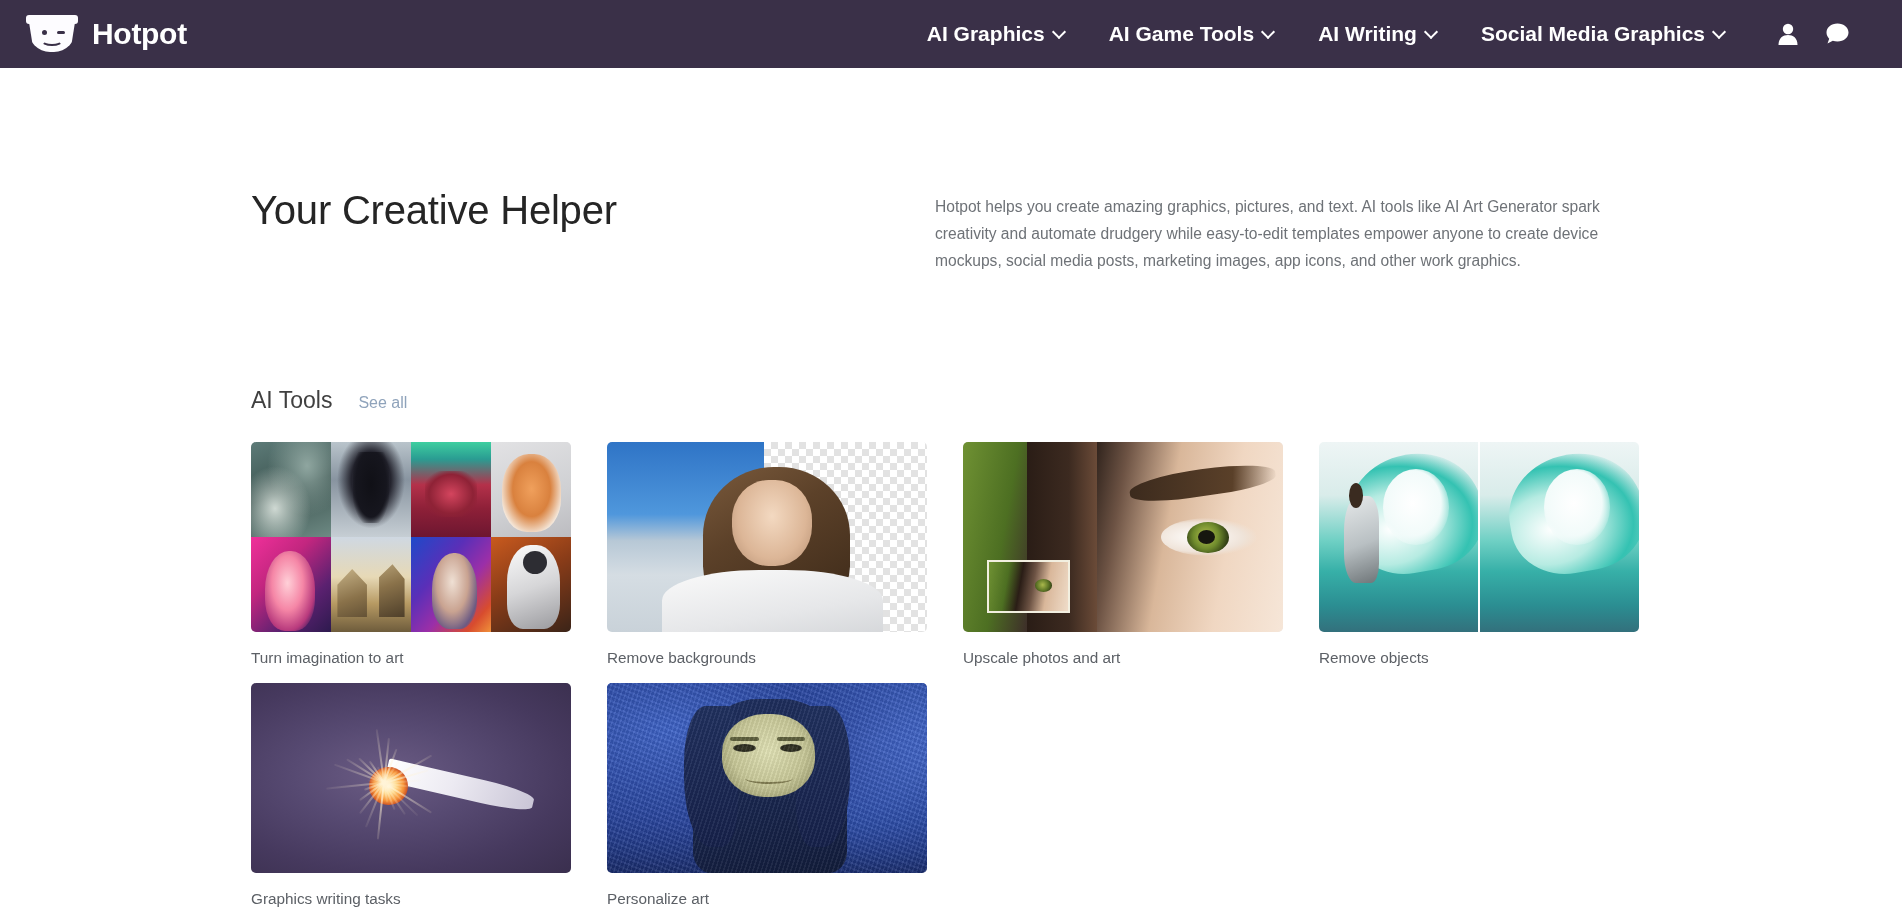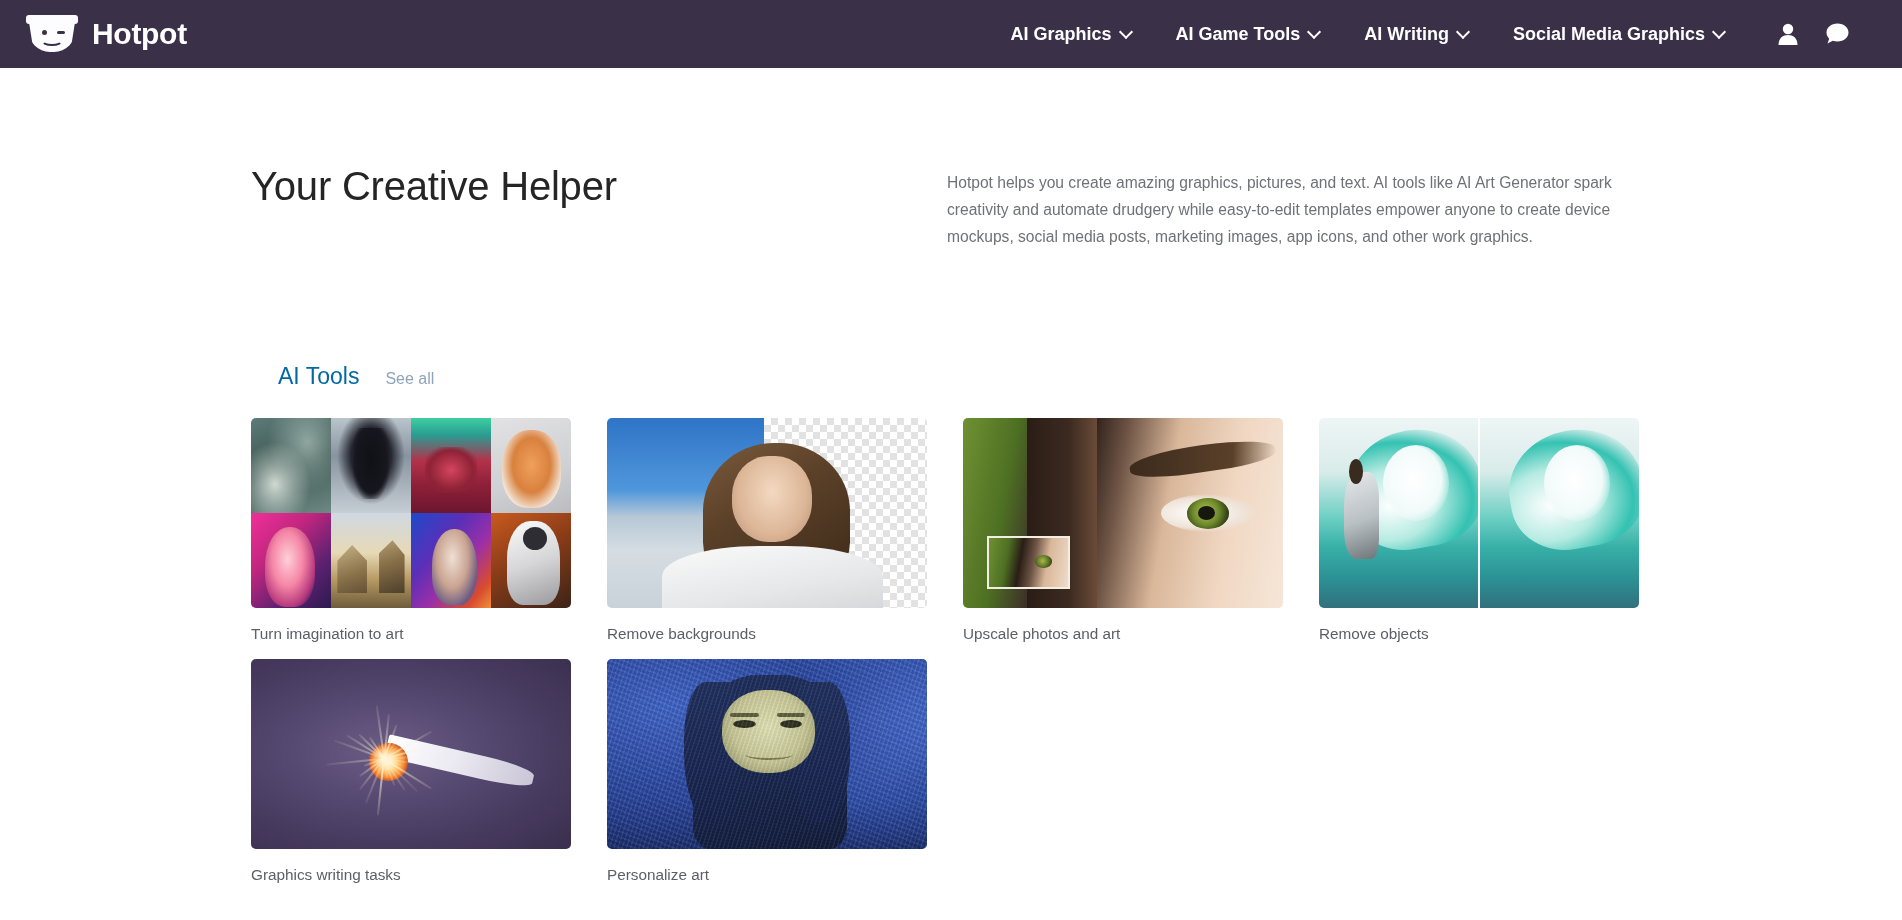--- a/index.html
+++ b/index.html
@@ -53,21 +53,21 @@
     color: #ffffff;
     font-size: 30px;
     font-weight: bold;
     letter-spacing: -0.3px;
   }
 
   .nav { margin-left: auto; display: flex; align-items: center; gap: 0px; }
   .nav-item {
     display: flex; align-items: center; gap: 9px;
     color: #ffffff;
-    font-size: 18px;
+    font-size: 21px;
     font-weight: bold;
     padding: 10px 22px;
     cursor: pointer;
     white-space: nowrap;
   }
   .chev {
     width: 11px; height: 11px;
     display: inline-block;
     position: relative; top: -2px;
   }
@@ -79,22 +79,22 @@
     border-bottom: 2px solid #ffffff;
     transform: rotate(45deg);
   }
   .nav-icons { display: flex; align-items: center; gap: 26px; margin-left: 30px; }
   .icon-btn { cursor: pointer; display: flex; align-items: center; }
 
   
   .page { padding: 0 0 0 0; }
   .hero {
     display: flex;
-    padding: 94px 0 0 251px;
-    gap: 16px;
+    padding: 118px 0 0 251px;
+    gap: 4px;
   }
   .hero-title {
     width: 480px;
     font-size: 40px;
     font-weight: 400;
     line-height: 1.21;
     color: #252525;
     letter-spacing: -0.2px;
   }
   .hero-desc {
@@ -105,23 +105,22 @@
     line-height: 1.72;
     color: #6e7277;
   }
 
   .section { padding: 0 0 0 251px; margin-top: 113px; }
   .section-head {
     display: flex; align-items: baseline; gap: 26px;
   }
   .section-title {
     font-size: 23px;
-    color: #0369a1;
+    color: #404040;
     font-weight: 400;
-    margin-left: 27px;
   }
   .see-all {
     font-size: 16px;
     color: #8fa3bb;
     cursor: pointer;
   }
 
   .grid {
     display: grid;
     grid-template-columns: repeat(4, 320px);

